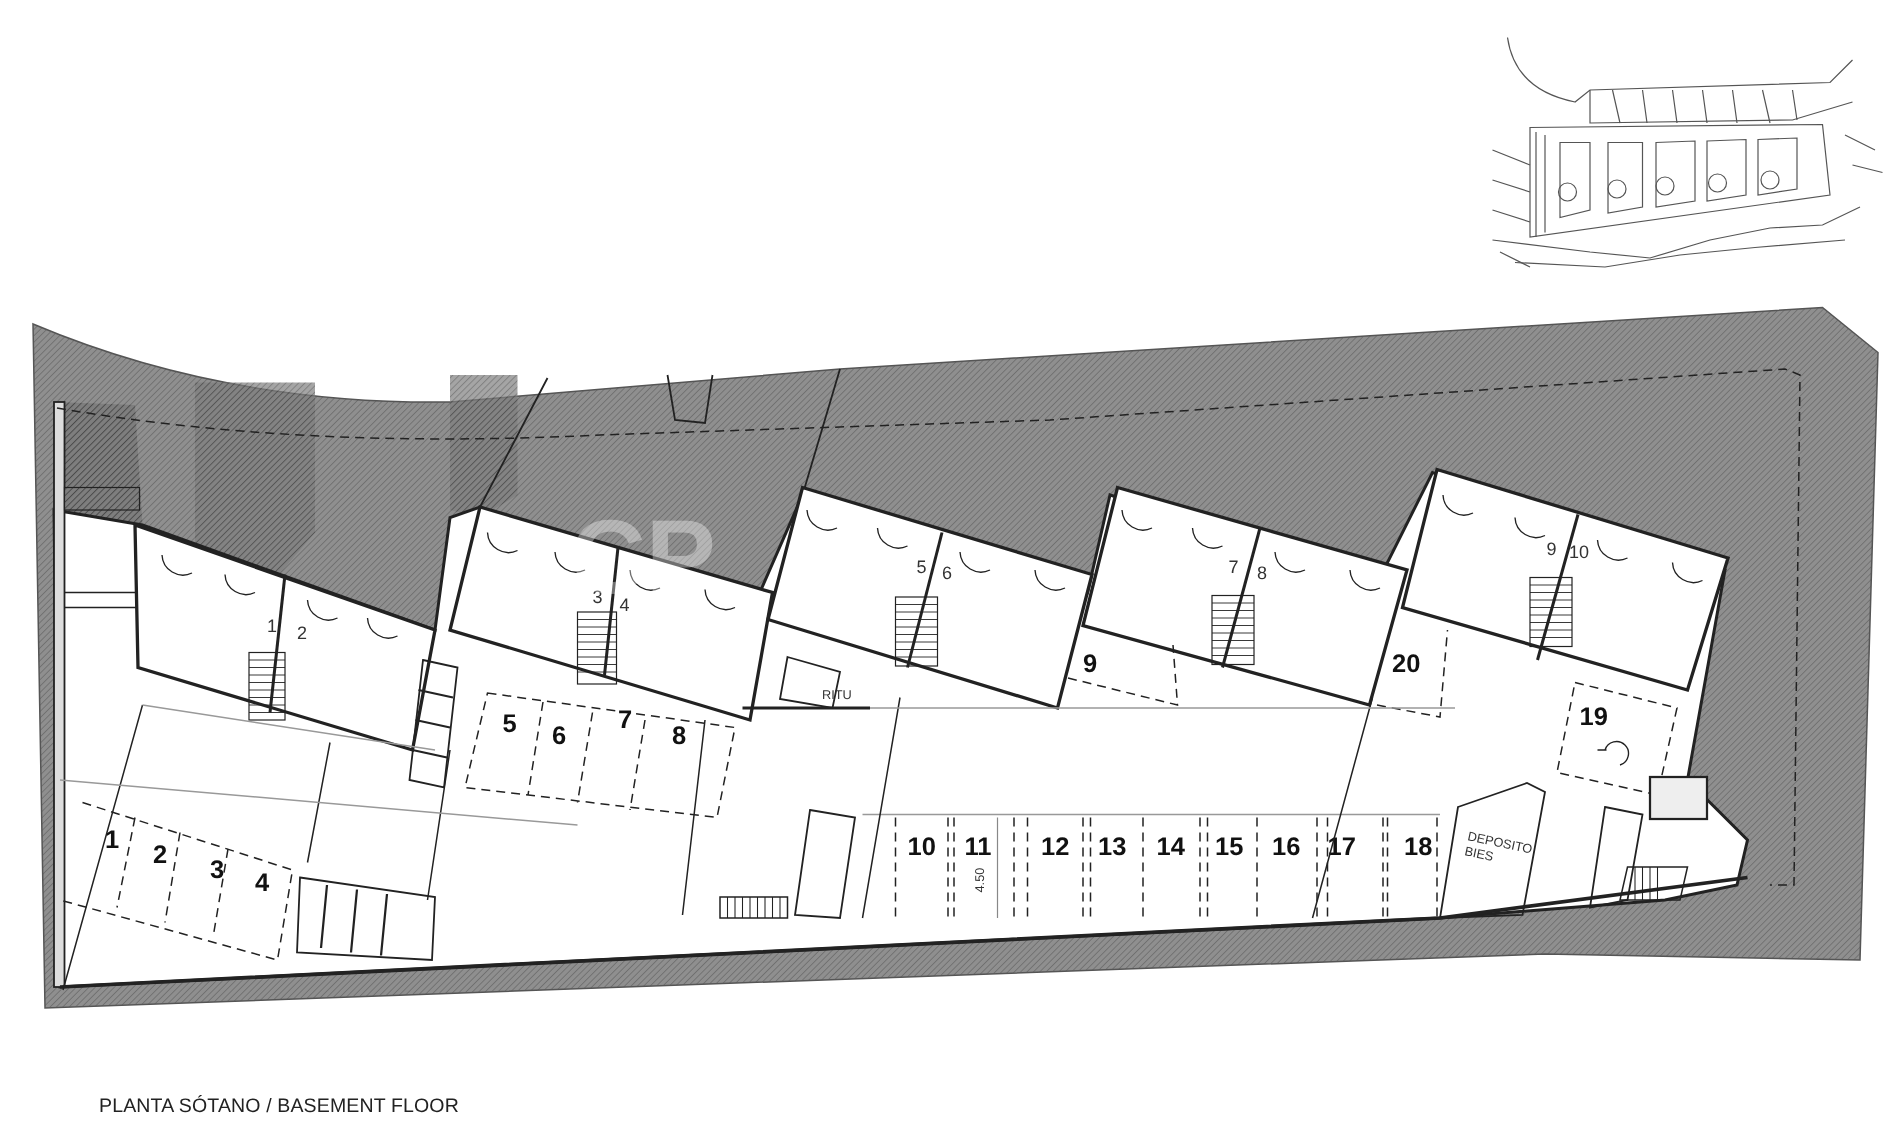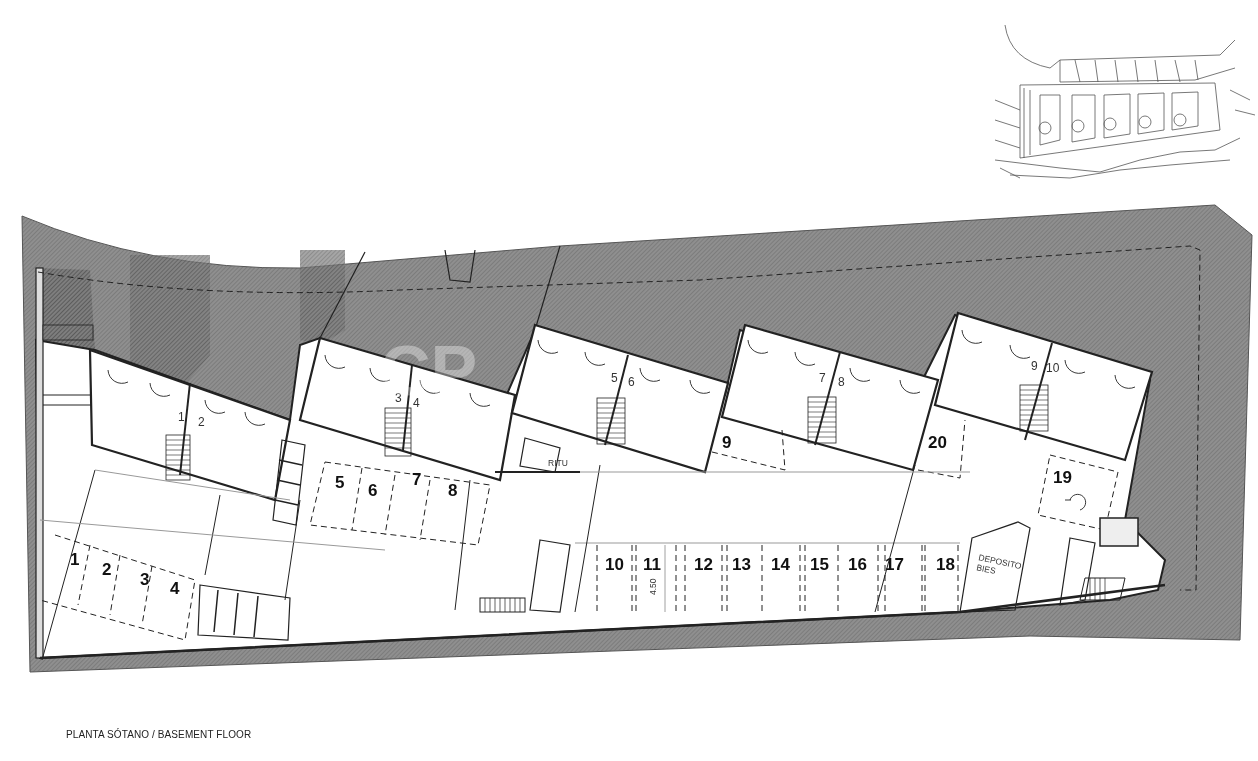--- a/index.html
+++ b/index.html
@@ -1,18 +1,18 @@
 <!DOCTYPE html>
 <html><head>
 <meta charset="utf-8">
 <style>
   html,body{margin:0;padding:0;background:#ffffff;}
   body{width:1258px;height:761px;position:relative;overflow:hidden;font-family:"Liberation Sans",sans-serif;}
   #plan{position:absolute;left:0;top:0;width:1258px;height:761px;}
-  .caption{position:absolute;left:22px;top:729px;font-size:10px;color:#222;letter-spacing:0.1px;padding-left:44px;}
+  .caption{position:absolute;left:22px;top:729px;font-size:13px;color:#222;letter-spacing:0.1px;padding-left:44px;}
   .lbl-big{font-family:"Liberation Sans",sans-serif;font-weight:bold;font-size:17px;fill:#111;}
   .lbl-small{font-family:"Liberation Sans",sans-serif;font-size:12px;fill:#333;}
   .lbl-tiny{font-family:"Liberation Sans",sans-serif;font-size:8.5px;fill:#333;}
   .wall{fill:#ffffff;stroke:#222;stroke-width:2.2;}
   .wall-thin{fill:none;stroke:#222;stroke-width:1.2;}
   .dash{fill:none;stroke:#222;stroke-width:1;stroke-dasharray:6 4;}
   .door{fill:none;stroke:#222;stroke-width:0.9;}
   .grey-line{fill:none;stroke:#999;stroke-width:1;}
 </style>
 </head>

